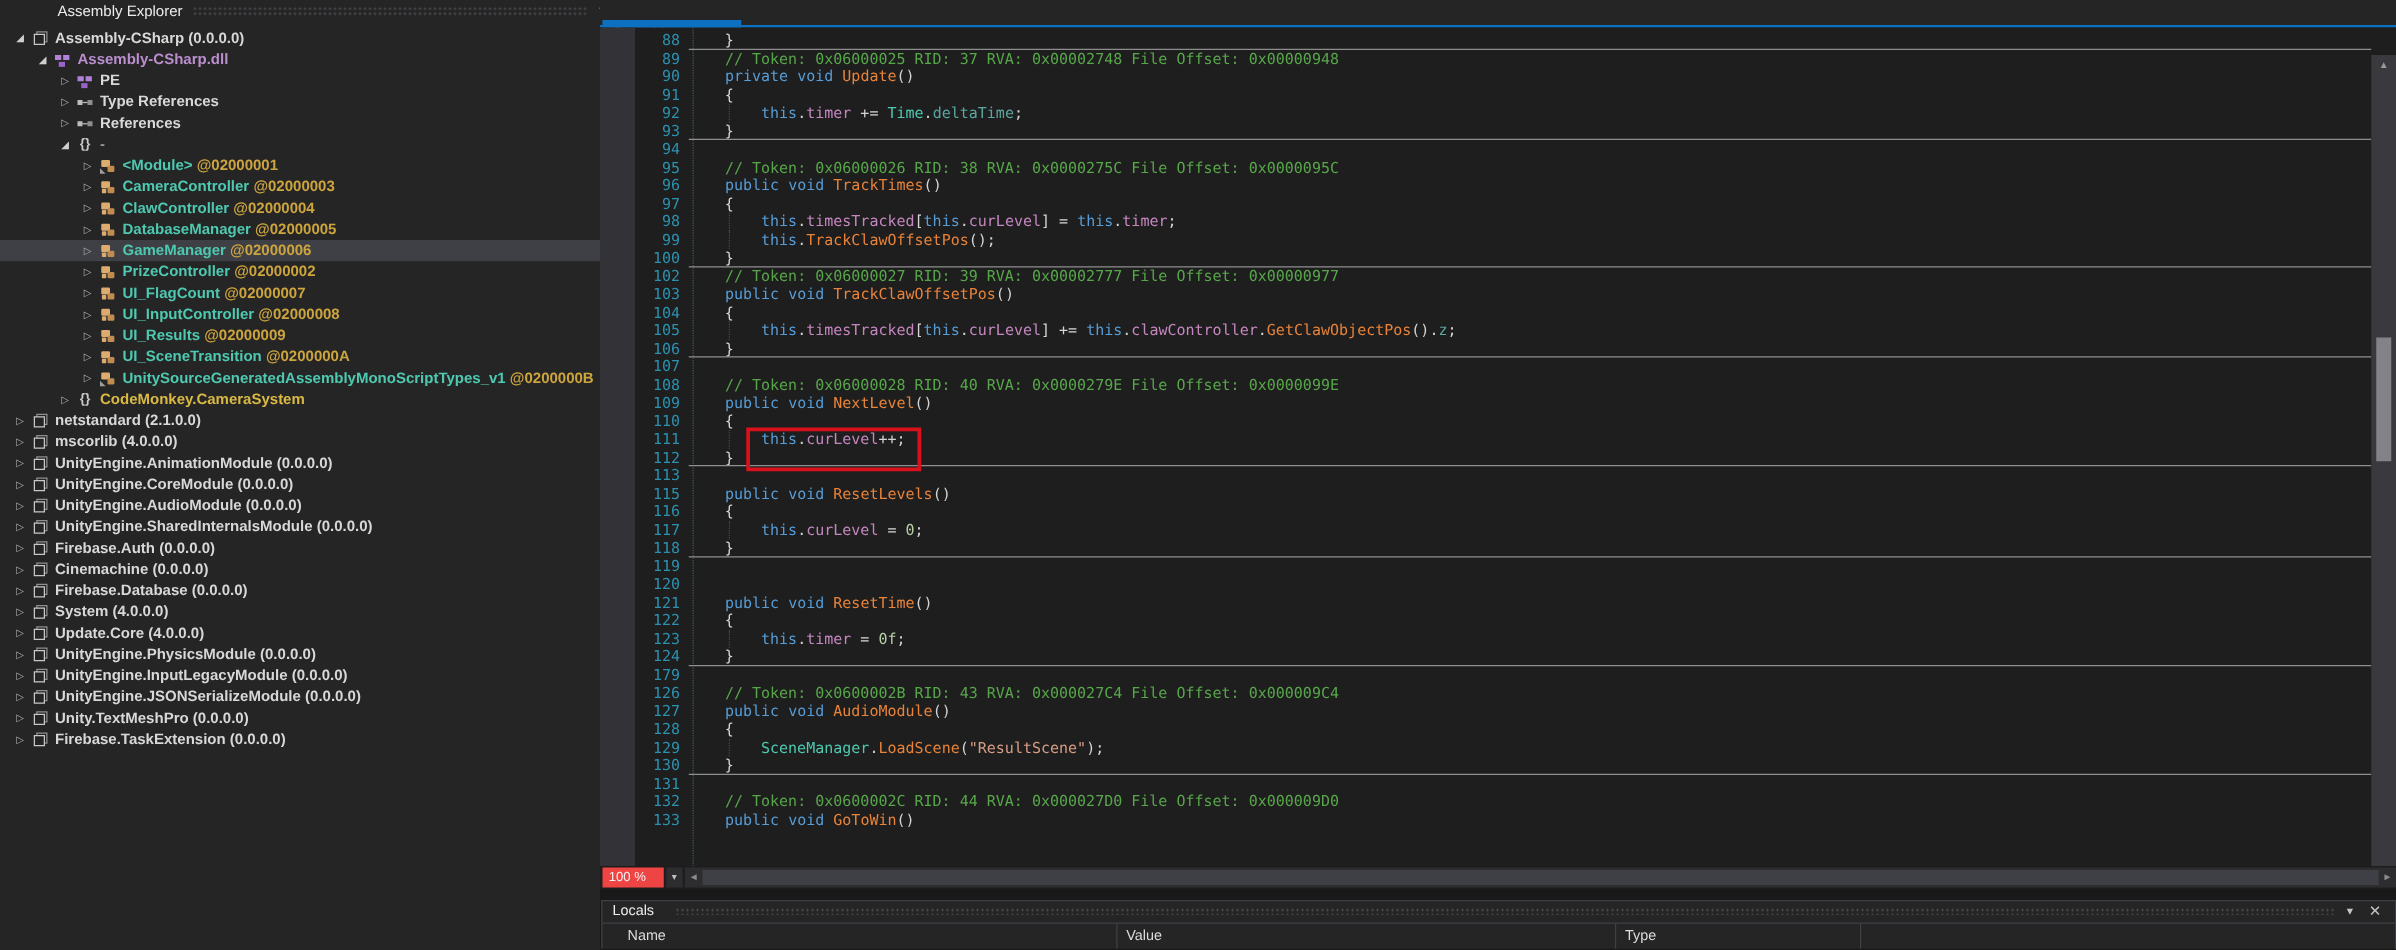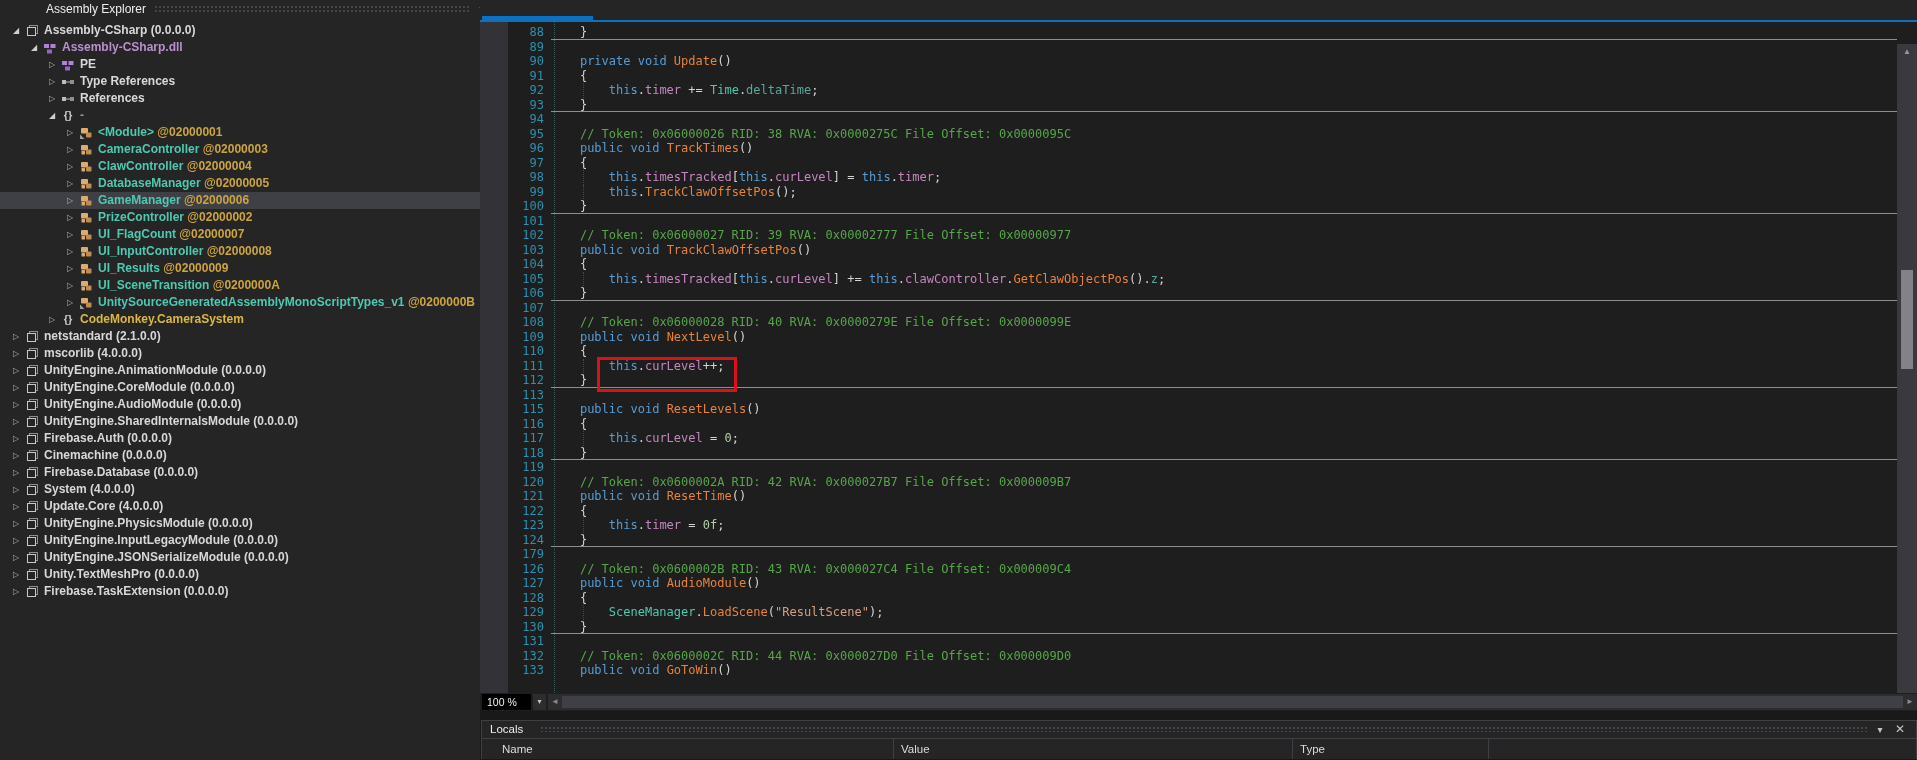--- a/index.html
+++ b/index.html
@@ -52,21 +52,21 @@
 
   
   #vscroll{position:absolute;right:0;top:22px;width:20px;height:671px;background:#3a3a3e;}
   .vs-arrow{position:absolute;left:0;width:20px;height:14px;text-align:center;font-size:8px;
     line-height:14px;color:#999999;cursor:pointer;}
   #vs-up{top:1px;}
   #vs-thumb{position:absolute;left:4px;width:12px;top:226px;height:99px;background:#828287;cursor:pointer;}
 
   
   #editor-bottom{position:absolute;left:0;top:693px;right:0;height:18px;background:#1e1e1e;}
-  #zoombox{position:absolute;left:2px;top:1px;width:44px;height:16px;background:#000000;color:#f1f1f1;
+  #zoombox{position:absolute;left:2px;top:1px;width:44px;height:16px;background:#ef4444;color:#f1f1f1;
     font-size:10.5px;line-height:16px;padding-left:5px;cursor:pointer;}
   #zoomdrop{position:absolute;left:53px;top:1px;width:13px;height:16px;background:#2d2d30;color:#c0c0c0;
     font-size:8px;line-height:16px;text-align:center;cursor:pointer;}
   #hscroll{position:absolute;left:68px;right:0;top:1px;height:16px;background:#2d2d30;}
   .hs-arrow{position:absolute;top:0;width:14px;height:16px;font-size:8px;line-height:16px;
     text-align:center;color:#8a8a8a;cursor:pointer;}
   #hs-left{left:0;} #hs-right{right:0;}
   #hs-thumb{position:absolute;left:14px;right:14px;top:2px;height:12px;background:#3f3f46;cursor:pointer;}
 
   
@@ -446,51 +446,50 @@
         <span>GameManager</span><span class="tab-close">✕</span>
       </div>
     </div>
     <div id="blueline"></div>
 
     <div id="content">
       <div id="glyphmargin"></div>
       <div id="classguide"></div>
       <div id="lines">
           <div class="code-line sep"><span class="ln">88</span><span class="code"><span class="tok-pln">    }</span></span><div class="sepline"></div></div>
-          <div class="code-line"><span class="ln">89</span></div>
+          <div class="code-line"><span class="ln">89</span><span class="code"><span class="tok-pln">    </span><span class="tok-cm">// Token: 0x06000025 RID: 37 RVA: 0x00002748 File Offset: 0x00000948</span></span></div>
           <div class="code-line"><span class="ln">90</span><span class="code"><span class="tok-pln">    </span><span class="tok-kw">private</span><span class="tok-pln"> </span><span class="tok-kw">void</span><span class="tok-pln"> </span><span class="tok-mth">Update</span><span class="tok-pln">()</span></span></div>
           <div class="code-line"><span class="ln">91</span><span class="code"><span class="tok-pln">    {</span></span></div>
           <div class="code-line"><span class="ln">92</span><div class="bguide"></div><span class="code"><span class="tok-pln">        </span><span class="tok-kw">this</span><span class="tok-pln">.</span><span class="tok-fld">timer</span><span class="tok-pln"> += </span><span class="tok-typ">Time</span><span class="tok-pln">.</span><span class="tok-prp">deltaTime</span><span class="tok-pln">;</span></span></div>
           <div class="code-line sep"><span class="ln">93</span><span class="code"><span class="tok-pln">    }</span></span><div class="sepline"></div></div>
           <div class="code-line"><span class="ln">94</span><span class="code"></span></div>
           <div class="code-line"><span class="ln">95</span><span class="code"><span class="tok-pln">    </span><span class="tok-cm">// Token: 0x06000026 RID: 38 RVA: 0x0000275C File Offset: 0x0000095C</span></span></div>
           <div class="code-line"><span class="ln">96</span><span class="code"><span class="tok-pln">    </span><span class="tok-kw">public</span><span class="tok-pln"> </span><span class="tok-kw">void</span><span class="tok-pln"> </span><span class="tok-mth">TrackTimes</span><span class="tok-pln">()</span></span></div>
           <div class="code-line"><span class="ln">97</span><span class="code"><span class="tok-pln">    {</span></span></div>
           <div class="code-line"><span class="ln">98</span><div class="bguide"></div><span class="code"><span class="tok-pln">        </span><span class="tok-kw">this</span><span class="tok-pln">.</span><span class="tok-fld">timesTracked</span><span class="tok-pln">[</span><span class="tok-kw">this</span><span class="tok-pln">.</span><span class="tok-fld">curLevel</span><span class="tok-pln">] = </span><span class="tok-kw">this</span><span class="tok-pln">.</span><span class="tok-fld">timer</span><span class="tok-pln">;</span></span></div>
           <div class="code-line"><span class="ln">99</span><div class="bguide"></div><span class="code"><span class="tok-pln">        </span><span class="tok-kw">this</span><span class="tok-pln">.</span><span class="tok-mth">TrackClawOffsetPos</span><span class="tok-pln">();</span></span></div>
           <div class="code-line sep"><span class="ln">100</span><span class="code"><span class="tok-pln">    }</span></span><div class="sepline"></div></div>
-          <div class="code-line"><span class="ln">101</span><span class="code"></span></div>
           <div class="code-line"><span class="ln">102</span><span class="code"><span class="tok-pln">    </span><span class="tok-cm">// Token: 0x06000027 RID: 39 RVA: 0x00002777 File Offset: 0x00000977</span></span></div>
           <div class="code-line"><span class="ln">103</span><span class="code"><span class="tok-pln">    </span><span class="tok-kw">public</span><span class="tok-pln"> </span><span class="tok-kw">void</span><span class="tok-pln"> </span><span class="tok-mth">TrackClawOffsetPos</span><span class="tok-pln">()</span></span></div>
           <div class="code-line"><span class="ln">104</span><span class="code"><span class="tok-pln">    {</span></span></div>
           <div class="code-line"><span class="ln">105</span><div class="bguide"></div><span class="code"><span class="tok-pln">        </span><span class="tok-kw">this</span><span class="tok-pln">.</span><span class="tok-fld">timesTracked</span><span class="tok-pln">[</span><span class="tok-kw">this</span><span class="tok-pln">.</span><span class="tok-fld">curLevel</span><span class="tok-pln">] += </span><span class="tok-kw">this</span><span class="tok-pln">.</span><span class="tok-fld">clawController</span><span class="tok-pln">.</span><span class="tok-mth">GetClawObjectPos</span><span class="tok-pln">().</span><span class="tok-prp">z</span><span class="tok-pln">;</span></span></div>
           <div class="code-line sep"><span class="ln">106</span><span class="code"><span class="tok-pln">    }</span></span><div class="sepline"></div></div>
           <div class="code-line"><span class="ln">107</span><span class="code"></span></div>
           <div class="code-line"><span class="ln">108</span><span class="code"><span class="tok-pln">    </span><span class="tok-cm">// Token: 0x06000028 RID: 40 RVA: 0x0000279E File Offset: 0x0000099E</span></span></div>
           <div class="code-line"><span class="ln">109</span><span class="code"><span class="tok-pln">    </span><span class="tok-kw">public</span><span class="tok-pln"> </span><span class="tok-kw">void</span><span class="tok-pln"> </span><span class="tok-mth">NextLevel</span><span class="tok-pln">()</span></span></div>
           <div class="code-line"><span class="ln">110</span><span class="code"><span class="tok-pln">    {</span></span></div>
           <div class="code-line"><span class="ln">111</span><div class="bguide"></div><span class="code"><span class="tok-pln">        </span><span class="tok-kw">this</span><span class="tok-pln">.</span><span class="tok-fld">curLevel</span><span class="tok-pln">++;</span></span><div class="redbox"></div></div>
           <div class="code-line sep"><span class="ln">112</span><span class="code"><span class="tok-pln">    }</span></span><div class="sepline"></div></div>
           <div class="code-line"><span class="ln">113</span><span class="code"></span></div>
           <div class="code-line"><span class="ln">115</span><span class="code"><span class="tok-pln">    </span><span class="tok-kw">public</span><span class="tok-pln"> </span><span class="tok-kw">void</span><span class="tok-pln"> </span><span class="tok-mth">ResetLevels</span><span class="tok-pln">()</span></span></div>
           <div class="code-line"><span class="ln">116</span><span class="code"><span class="tok-pln">    {</span></span></div>
           <div class="code-line"><span class="ln">117</span><div class="bguide"></div><span class="code"><span class="tok-pln">        </span><span class="tok-kw">this</span><span class="tok-pln">.</span><span class="tok-fld">curLevel</span><span class="tok-pln"> = </span><span class="tok-num">0</span><span class="tok-pln">;</span></span></div>
           <div class="code-line sep"><span class="ln">118</span><span class="code"><span class="tok-pln">    }</span></span><div class="sepline"></div></div>
           <div class="code-line"><span class="ln">119</span><span class="code"></span></div>
-          <div class="code-line"><span class="ln">120</span><span class="code"><span class="tok-pln">    </span><span class="tok-cm">// Token: 0x0600002A RID: 42 RVA: 0x000027B7 File Offset: 0x000009B7</span></span></div>
+          <div class="code-line"><span class="ln">120</span></div>
           <div class="code-line"><span class="ln">121</span><span class="code"><span class="tok-pln">    </span><span class="tok-kw">public</span><span class="tok-pln"> </span><span class="tok-kw">void</span><span class="tok-pln"> </span><span class="tok-mth">ResetTime</span><span class="tok-pln">()</span></span></div>
           <div class="code-line"><span class="ln">122</span><span class="code"><span class="tok-pln">    {</span></span></div>
           <div class="code-line"><span class="ln">123</span><div class="bguide"></div><span class="code"><span class="tok-pln">        </span><span class="tok-kw">this</span><span class="tok-pln">.</span><span class="tok-fld">timer</span><span class="tok-pln"> = </span><span class="tok-num">0f</span><span class="tok-pln">;</span></span></div>
           <div class="code-line sep"><span class="ln">124</span><span class="code"><span class="tok-pln">    }</span></span><div class="sepline"></div></div>
           <div class="code-line"><span class="ln">179</span><span class="code"></span></div>
           <div class="code-line"><span class="ln">126</span><span class="code"><span class="tok-pln">    </span><span class="tok-cm">// Token: 0x0600002B RID: 43 RVA: 0x000027C4 File Offset: 0x000009C4</span></span></div>
           <div class="code-line"><span class="ln">127</span><span class="code"><span class="tok-pln">    </span><span class="tok-kw">public</span><span class="tok-pln"> </span><span class="tok-kw">void</span><span class="tok-pln"> </span><span class="tok-mth">AudioModule</span><span class="tok-pln">()</span></span></div>
           <div class="code-line"><span class="ln">128</span><span class="code"><span class="tok-pln">    {</span></span></div>
           <div class="code-line"><span class="ln">129</span><div class="bguide"></div><span class="code"><span class="tok-pln">        </span><span class="tok-typ">SceneManager</span><span class="tok-pln">.</span><span class="tok-mth">LoadScene</span><span class="tok-pln">(</span><span class="tok-str">"ResultScene"</span><span class="tok-pln">);</span></span></div>
           <div class="code-line sep"><span class="ln">130</span><span class="code"><span class="tok-pln">    }</span></span><div class="sepline"></div></div>

